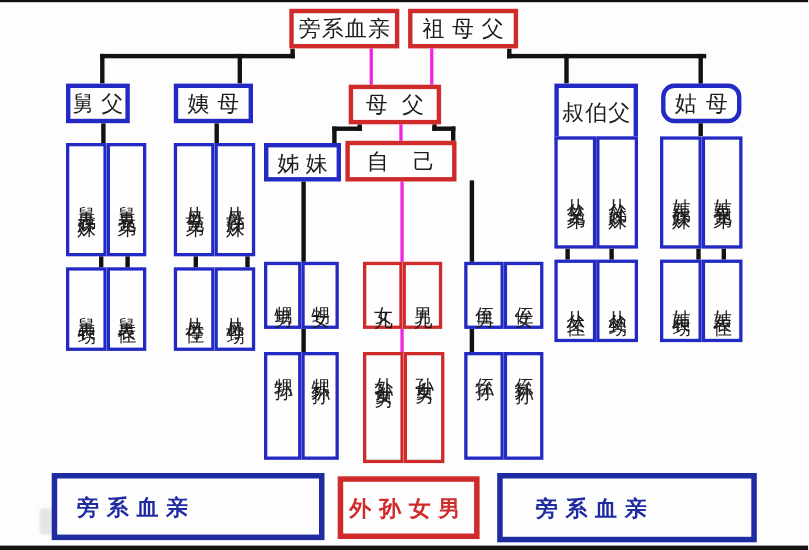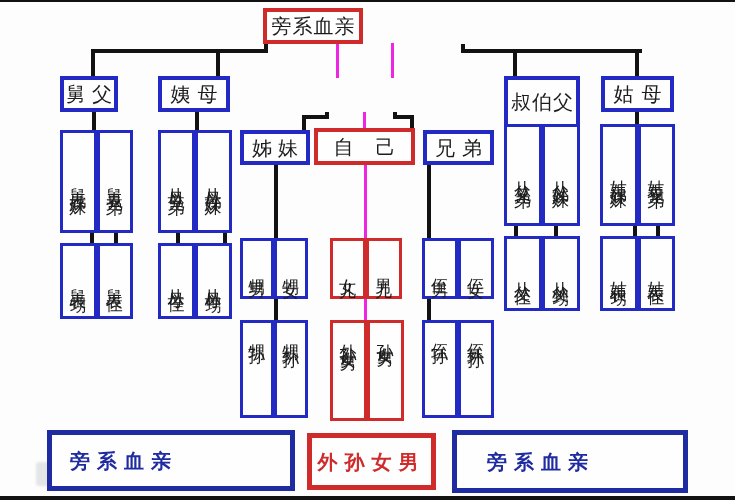--- a/index.html
+++ b/index.html
@@ -74,40 +74,43 @@
     <div class="line" style="left: 274px; top: 298px; width: 4px; height: 23px; background: rgb(18, 18, 18);"></div>
     <div class="line" style="left: 427px; top: 298px; width: 4px; height: 23px; background: rgb(18, 18, 18);"></div>
     <div class="line" style="left: 336px; top: 43px; width: 3px; height: 35px; background: rgb(238, 38, 228);"></div>
     <div class="line" style="left: 391px; top: 43px; width: 3px; height: 35px; background: rgb(238, 38, 228);"></div>
     <div class="line" style="left: 363px; top: 112px; width: 3px; height: 17px; background: rgb(238, 38, 228);"></div>
     <div class="line" style="left: 364px; top: 164px; width: 3px; height: 75px; background: rgb(238, 38, 228);"></div>
     <div class="line" style="left: 364px; top: 298px; width: 3px; height: 23px; background: rgb(238, 38, 228);"></div>
     <div class="box" style="left: 263px; top: 8px; width: 100px; height: 36px; border-color: rgb(207, 43, 43);">
       <span style="letter-spacing: 1px; padding-left: 1px;">旁系血亲</span>
     </div>
+    <div class="box" style="left: 371px; top: 8px; width: 100px; height: 36px; border-color: rgb(207, 43, 43);">
+      <span style="letter-spacing: 7px; padding-left: 7px;">祖母父</span>
+    </div>
     <div class="box" style="left: 60px; top: 76px; width: 58px; height: 36px; border-color: rgb(35, 41, 195);">
       <span style="letter-spacing: 6px; padding-left: 6px;">舅父</span>
     </div>
     <div class="box" style="left: 158px; top: 76px; width: 72px; height: 36px; border-color: rgb(35, 41, 195);">
       <span style="letter-spacing: 7px; padding-left: 7px;">姨母</span>
     </div>
+    <div class="box" style="left: 317px; top: 77px; width: 84px; height: 36px; border-color: rgb(207, 43, 43);">
+      <span style="letter-spacing: 13px; padding-left: 13px;">母父</span>
+    </div>
     <div class="box" style="left: 504px; top: 76px; width: 76px; height: 52px; border-color: rgb(35, 41, 195);">
       <span style="letter-spacing: 1px; padding-left: 1px;">叔伯父</span>
     </div>
-    <div class="box" style="left: 601px; top: 76px; width: 73px; height: 36px; border-color: rgb(35, 41, 195);">
+    <div class="box" style="left: 601px; top: 76px; width: 73px; height: 36px; border-color: rgb(35, 41, 195); border-radius: 12px;">
       <span style="letter-spacing: 8px; padding-left: 8px;">姑母</span>
     </div>
     <div class="box" style="left: 240px; top: 130px; width: 70px; height: 35px; border-color: rgb(35, 41, 195);">
       <span style="letter-spacing: 6px; padding-left: 6px;">姊妹</span>
     </div>
     <div class="box" style="left: 314px; top: 128px; width: 101px; height: 37px; border-color: rgb(207, 43, 43);">
       <span style="letter-spacing: 22px; padding-left: 22px;">自己</span>
-    </div>
-    <div class="box" style="left: 423px; top: 130px; width: 71px; height: 35px; border-color: rgb(35, 41, 195);">
-      <span style="letter-spacing: 7px; padding-left: 7px;">兄弟</span>
     </div>
     <div class="pair" style="left: 60px; top: 130px; width: 73px; height: 103px;">
       <div class="vcol" style="border-color: rgb(35, 41, 195);">
         <span class="vtext">舅表姊妹</span>
       </div>
       <div class="vcol" style="border-color: rgb(35, 41, 195);">
         <span class="vtext">舅表兄弟</span>
       </div>
     </div>
     <div class="pair" style="left: 158px; top: 130px; width: 74px; height: 103px;">

